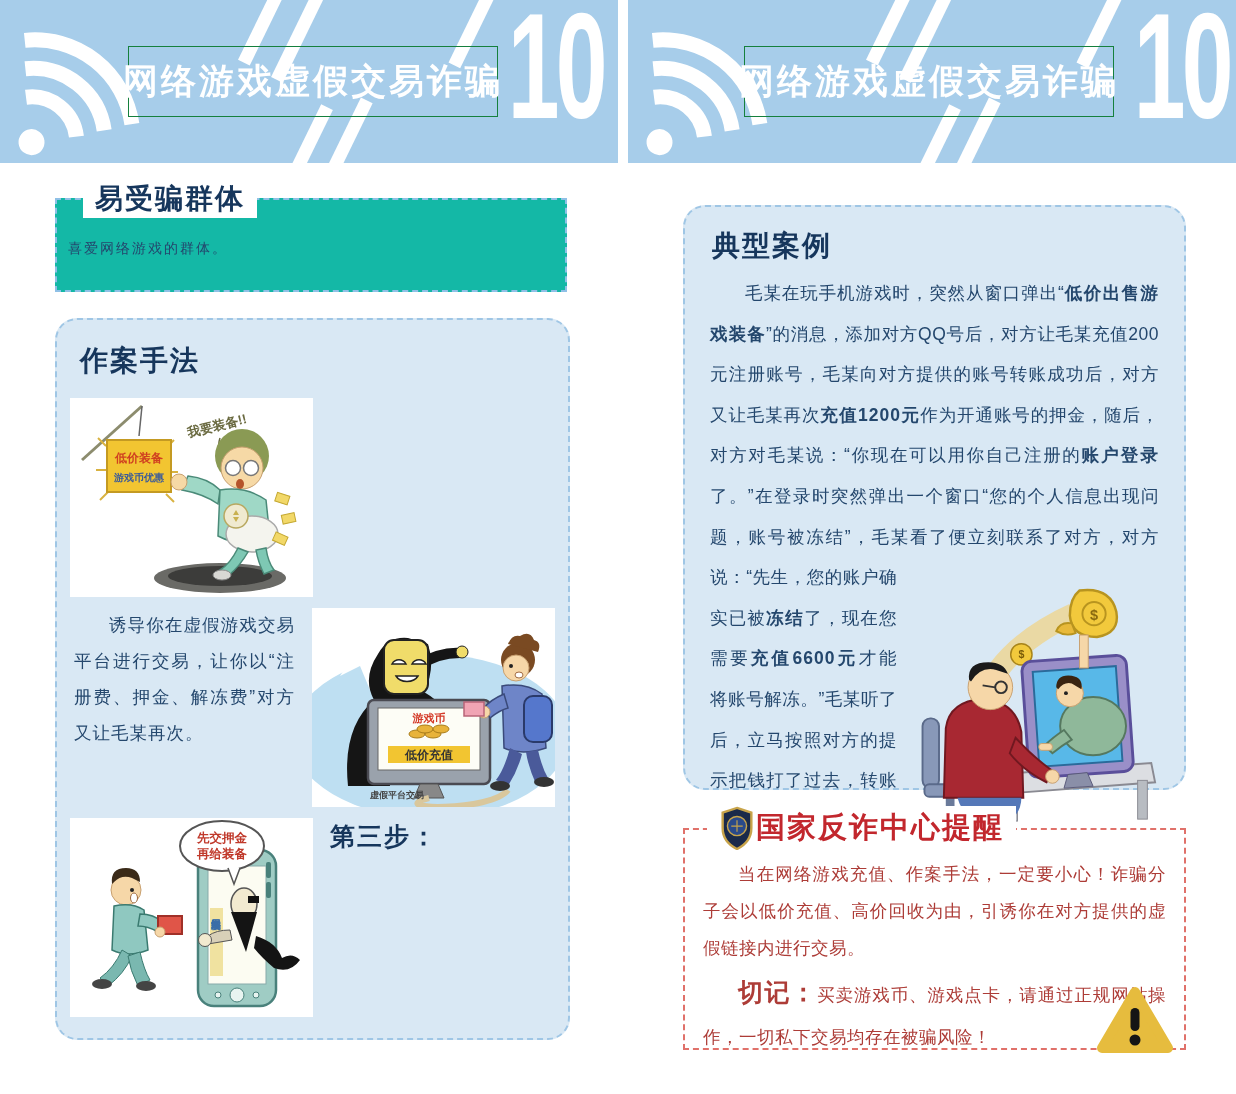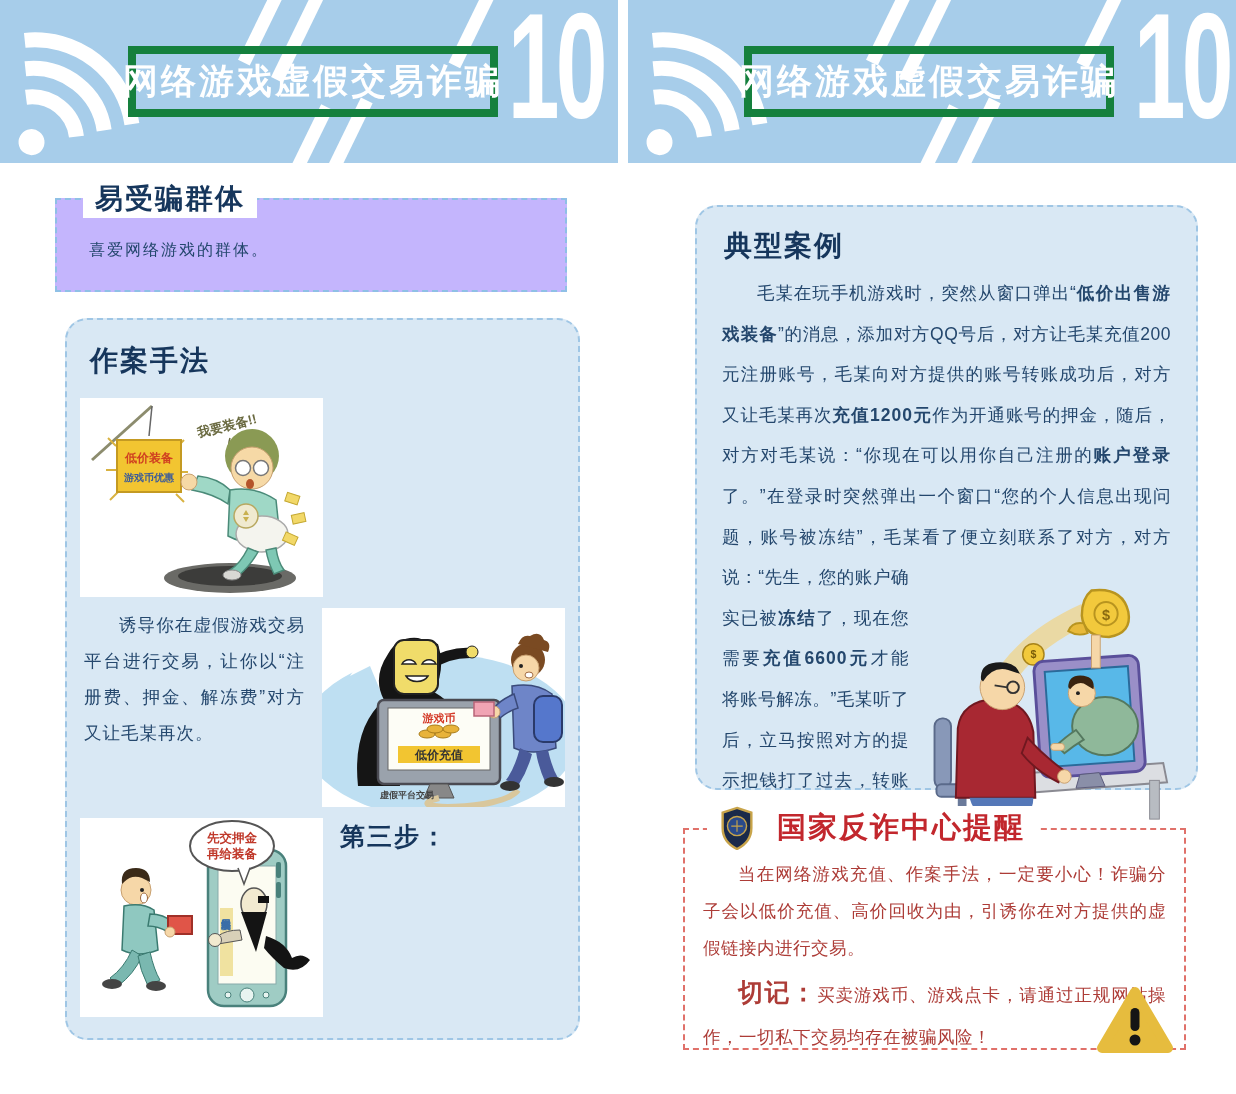--- a/index.html
+++ b/index.html
@@ -16,64 +16,64 @@
          background:#a7cdea; overflow:hidden; }
   .stripe { position:absolute; width:13px; background:#ffffff; transform:rotate(26deg); }
   .s1 { left:256px; top:-18px; height:85px; }
   .s2 { left:293px; top:-18px; height:103px; }
   .s3 { left:303px; top:103px; height:80px; }
   .s4 { left:341px; top:96px;  height:88px; }
   .s5 { left:468px; top:-22px; height:92px; }
   .wifi { position:absolute; left:-14px; top:18px; width:160px; height:160px;
           transform:rotate(38deg); }
   .title-box { position:absolute; left:128px; top:46px; width:370px; height:71px;
-               border:8px solid #15803d; display:flex; align-items:center; justify-content:center; }
+               border:1px solid #15803d; display:flex; align-items:center; justify-content:center; }
   .title-box span { color:#ffffff; font-size:35px; font-weight:bold; letter-spacing:3px;
                     white-space:nowrap; }
   .big-num { position:absolute; right:14px; top:-16px; color:#ffffff;
              font-size:150px; font-weight:900; letter-spacing:-6px;
              transform:scaleX(.62); transform-origin:right top; line-height:1.1; }
   .sec-title { font-size:28px; font-weight:900; color:#16365c; letter-spacing:2px; }
 
   .victim-box { position:absolute; left:55px; top:198px; width:512px; height:94px;
-                border:2px dashed #8fc0e6; background:#c4b5fd; }
+                border:2px dashed #8fc0e6; background:#14b8a6; }
   .victim-title { position:absolute; top:-20px; left:26px; background:#ffffff; padding:0 12px; }
-  .victim-body { position:absolute; left:32px; top:40px; font-size:16px; color:#24476d;
+  .victim-body { position:absolute; left:11px; top:40px; font-size:14px; color:#24476d;
                  letter-spacing:2px; }
 
-  .method-box { position:absolute; left:65px; top:318px; width:515px; height:722px;
+  .method-box { position:absolute; left:55px; top:318px; width:515px; height:722px;
                 background:#d9e8f4; border:2px dashed #9fc6e5; border-radius:22px;
                 padding:18px 13px 10px 13px; }
   .method-title { margin:4px 0 18px 10px; }
   .m-row { display:flex; gap:13px; margin-bottom:11px; }
   .m-img { width:243px; height:199px; background:#ffffff; flex:none; overflow:hidden; }
   .m-img svg { display:block; width:100%; height:100%; }
   .m-text { flex:1; padding:0 4px; }
   .step-head { font-size:25px; font-weight:900; color:#16365c; letter-spacing:2px;
                margin:2px 0 12px 0; }
   .step-body { font-size:17.5px; color:#24476d; line-height:2.05; text-align:justify;
                text-indent:2em; letter-spacing:1px; }
 
   
   .case-box { position:absolute; left:55px; top:205px; width:503px; height:585px;
               background:#d9e8f4; border:2px dashed #9fc6e5; border-radius:22px;
-              padding:18px 25px 0 25px;margin-left:12px; }
+              padding:18px 25px 0 25px; }
   .case-title { margin:2px 0 8px 2px; }
   .float-spacer { float:right; width:0; height:300px; }
   .case-illustration { float:right; clear:right; width:252px; height:250px; margin-left:10px; }
   .case-illustration svg { display:block; width:100%; height:100%; }
   .case-text { font-size:17.5px; color:#24476d; line-height:2.32; text-align:justify;
                text-indent:2em; letter-spacing:0.5px; }
   .case-text .rich-b { font-weight:900; letter-spacing:1px; }
 
   .reminder-box { position:absolute; left:55px; top:828px; width:503px; height:222px;
                   border:2px dashed #e0716a; background:#ffffff;
                   padding:26px 18px 0 18px; }
   .reminder-head { position:absolute; top:-24px; left:22px; background:#ffffff;
-                   padding:0 12px; display:flex; align-items:center; gap:22px; }
+                   padding:0 12px; display:flex; align-items:center; gap:1px; }
   .reminder-title { font-size:29px; font-weight:900; color:#c2272d; letter-spacing:2px; }
   .rem-para { font-size:17.5px; color:#ad3c37; line-height:2.1; text-align:justify;
               text-indent:2em; letter-spacing:0.5px; }
   .rem-bold { font-weight:900; font-size:25px; letter-spacing:1px; }
   .warn-tri { position:absolute; right:10px; bottom:-8px; width:78px; height:72px; }
 </style>
 </head>
 <body>
 
 <div class="page page-left">

